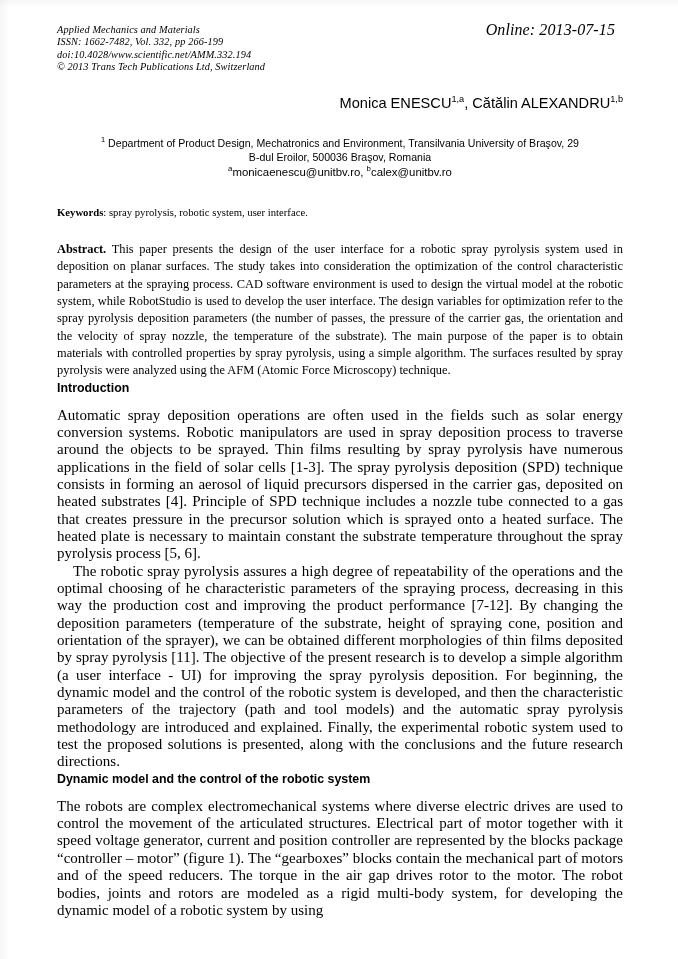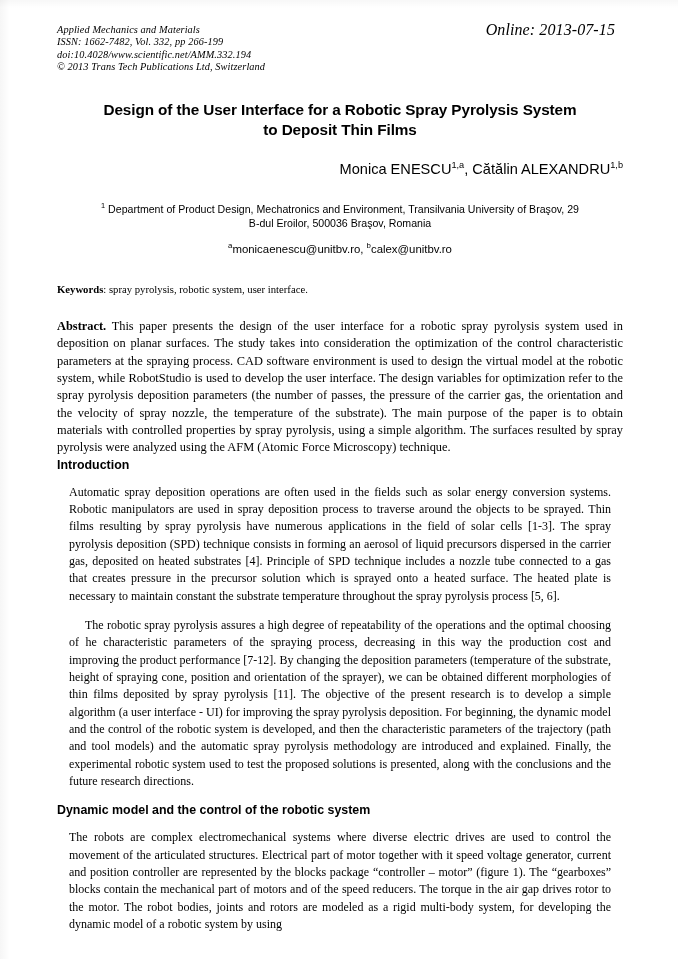--- a/index.html
+++ b/index.html
@@ -91,21 +91,20 @@
     margin-top: 24px;
     text-align: center;
     font-family: "Liberation Sans", sans-serif;
     font-size: 10.6px;
     line-height: 14.6px;
     padding: 0 40px;
   }
   .affil sup { font-size: 7.4px; vertical-align: super; line-height: 0; }
 
   .emails {
-    margin-top: 11px;
     text-align: center;
     font-family: "Liberation Sans", sans-serif;
     font-size: 11.4px;
     line-height: 14px;
   }
   .emails sup { font-size: 7.8px; vertical-align: super; line-height: 0; }
 
   
   .keywords {
     margin-top: 26px;
@@ -132,23 +131,23 @@
     font-family: Liberation Sans, sans-serif;
     font-weight: bold;
     font-size: 12.4px;
     line-height: 16px;
   }
   .sec-intro  { margin-top: 27px; }
   .sec-dyn    { margin-top: 26px; }
 
   
   p.body {
-    margin: 12px;
+    margin: 0;
     font-family: "Liberation Serif", serif;
-    font-size: 12px;
+    font-size: 15px;
     line-height: 17.35px;
     text-align: justify;
     text-justify: inter-word;
     hyphens: none;
   }
   p.after-head { margin-top: 11px; }
   p.indent { text-indent: 16px; }
   p.tight  { margin-top: 0; }
 </style>
 </head>
@@ -158,24 +157,20 @@
   <div class="content">
 
     <div class="masthead">
       <div class="online">Online: 2013-07-15</div>
       <div class="ml">Applied Mechanics and Materials</div>
       <div class="ml">ISSN: 1662-7482, Vol. 332, pp 266-199</div>
       <div class="ml">doi:10.4028/www.scientific.net/AMM.332.194</div>
       <div class="ml">© 2013 Trans Tech Publications Ltd, Switzerland</div>
     </div>
 
-    <div class="title">
-      <span>Design of the User Interface for a Robotic Spray Pyrolysis System</span>
-      <span class="l2">to Deposit Thin Films</span>
-    </div>
 
     <div class="authors">
       <span>Monica ENESCU</span><sup>1,a</sup><span>, </span><span>Cătălin ALEXANDRU</span><sup>1,b</sup>
     </div>
 
     <div class="affil">
       <sup>1</sup><span> Department of Product Design, Mechatronics and Environment, Transilvania University of</span>
       <span>Braşov, 29 B-dul Eroilor, 500036 Braşov, Romania</span>
     </div>
 

